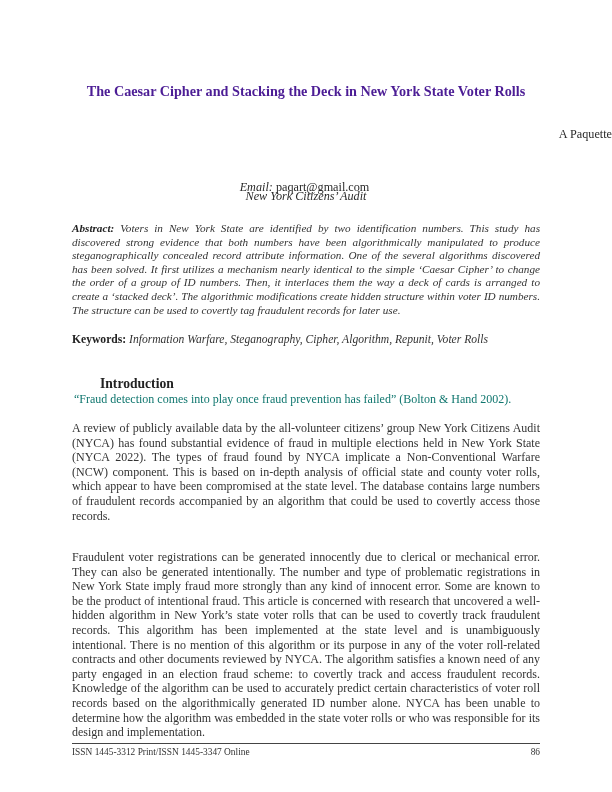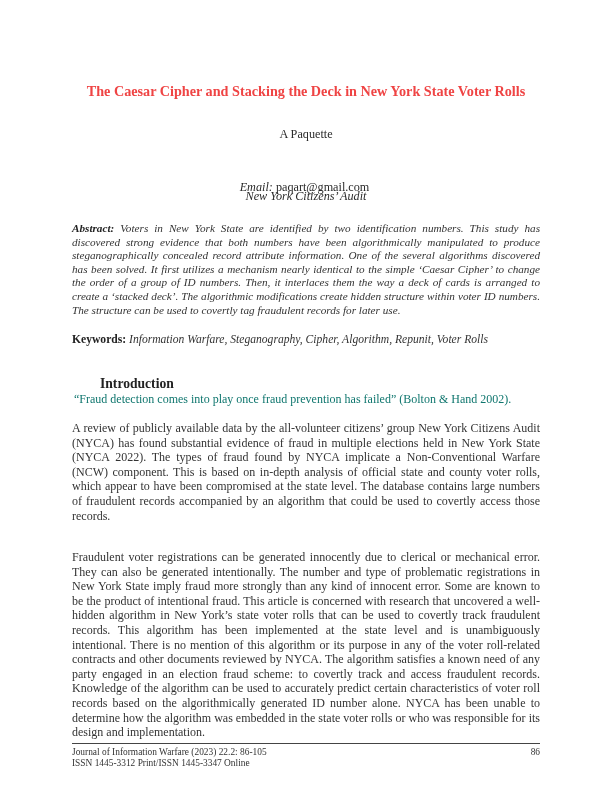--- a/index.html
+++ b/index.html
@@ -20,28 +20,28 @@
       left: 0; top: 0;
       width: 612px; height: 792px;
     }
     .title {
       position: absolute;
       top: 83px;
       left: 0; right: 0;
       text-align: center;
       font-weight: bold;
       font-size: 14.2px;
-      color: #ef4444;
+      color: #4c1d95;
       letter-spacing: 0;
     }
     .author {
       position: absolute;
       top: 127px;
       left: 0; right: 0;
-      text-align: center;
+      text-align: right;
       font-size: 12.2px;
     }
     .affiliation {
       position: absolute;
       top: 153px;
       left: 0; right: 0;
       text-align: center;
       font-size: 12.2px;
       font-style: italic;
       margin-top: 36px;
@@ -160,19 +160,18 @@
 
   <div class="quote">“Fraud detection comes into play once fraud prevention has failed” (Bolton &amp; Hand 2002).</div>
 
   <div class="para para1">A review of publicly available data by the all-volunteer citizens’ group New York Citizens Audit (NYCA) has found substantial evidence of fraud in multiple elections held in New York State (NYCA 2022). The types of fraud found by NYCA implicate a Non-Conventional Warfare (NCW) component. This is based on in-depth analysis of official state and county voter rolls, which appear to have been compromised at the state level. The database contains large numbers of fraudulent records accompanied by an algorithm that could be used to covertly access those records.</div>
 
   <div class="para para2">Fraudulent voter registrations can be generated innocently due to clerical or mechanical error. They can also be generated intentionally. The number and type of problematic registrations in New York State imply fraud more strongly than any kind of innocent error. Some are known to be the product of intentional fraud. This article is concerned with research that uncovered a well-hidden algorithm in New York’s state voter rolls that can be used to covertly track fraudulent records. This algorithm has been implemented at the state level and is unambiguously intentional. There is no mention of this algorithm or its purpose in any of the voter roll-related contracts and other documents reviewed by NYCA. The algorithm satisfies a known need of any party engaged in an election fraud scheme: to covertly track and access fraudulent records. Knowledge of the algorithm can be used to accurately predict certain characteristics of voter roll records based on the algorithmically generated ID number alone. NYCA has been unable to determine how the algorithm was embedded in the state voter rolls or who was responsible for its design and implementation.</div>
 
   <div class="footer-rule"></div>
 
   <div class="footer-left">
-    <div>Journal of Information Warfare (2023) 22.2: 86-105</div>
     <div>ISSN  1445-3312 Print/ISSN  1445-3347 Online</div>
   </div>
 
   <div class="footer-right">86</div>
 
 </div>
 
 </body></html>

